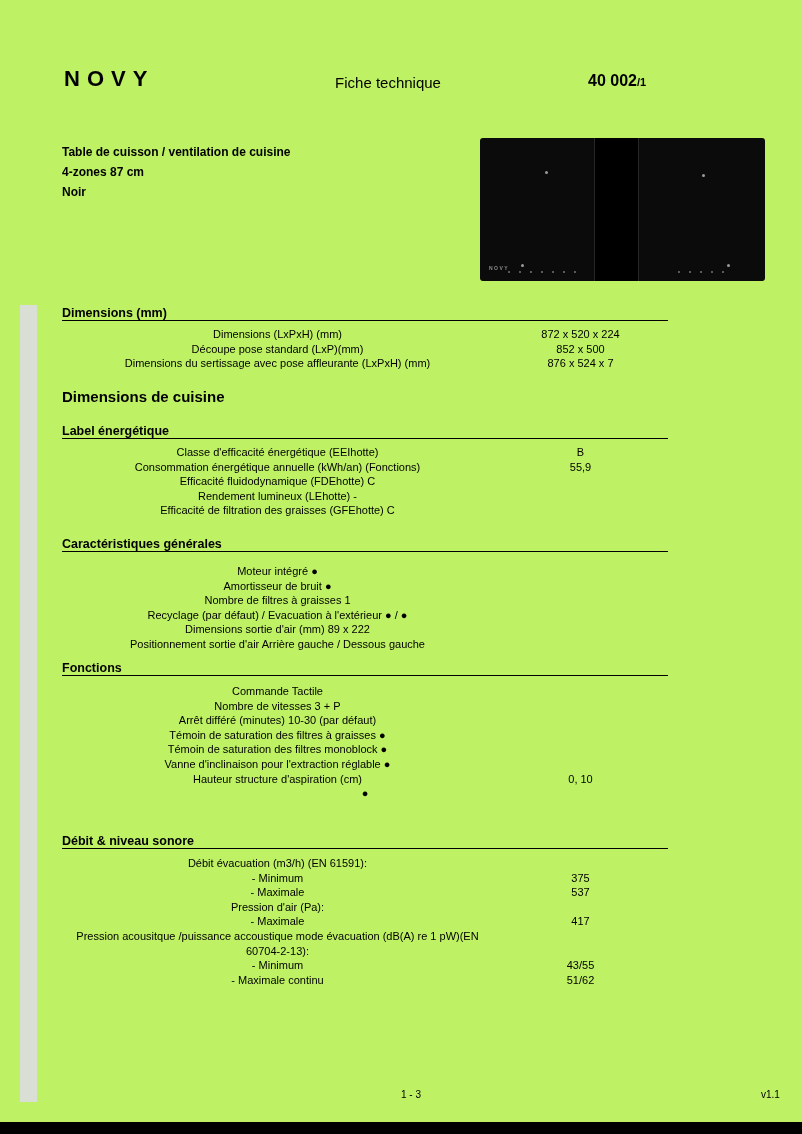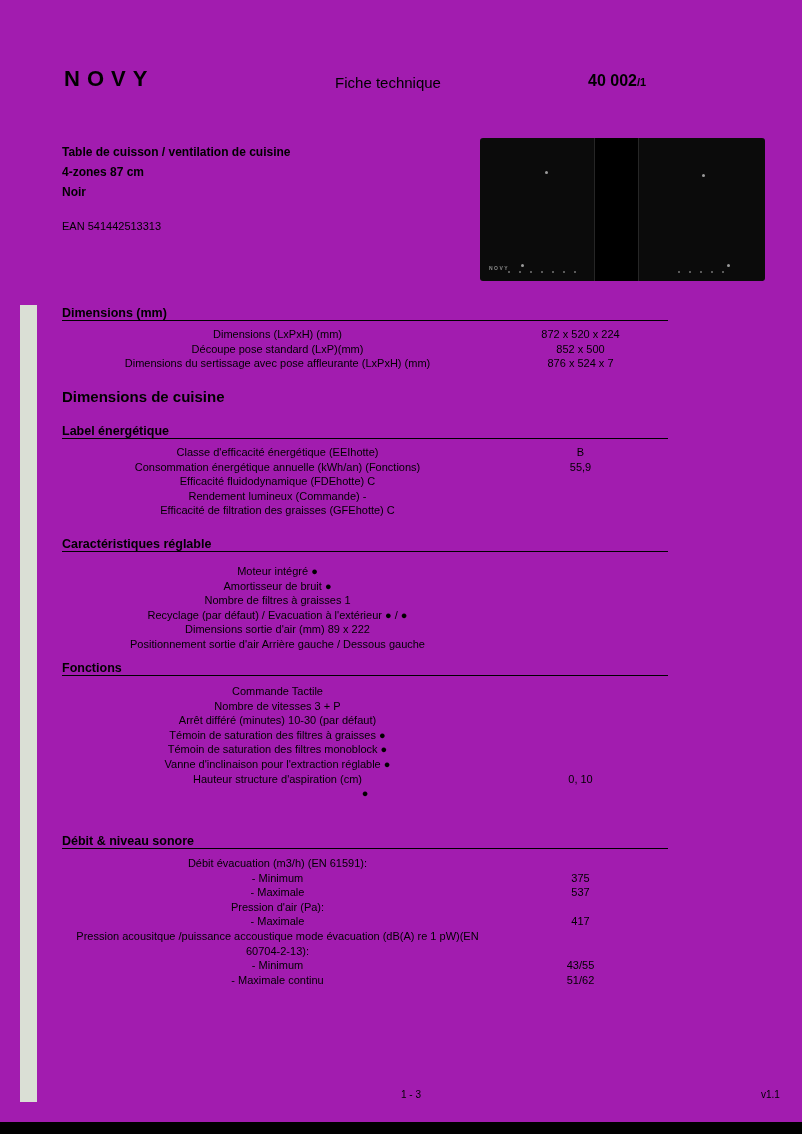--- a/index.html
+++ b/index.html
@@ -1,19 +1,19 @@
 <!DOCTYPE html>
 <html><head>
 <meta charset="utf-8">
 <style>
   html,body{margin:0;padding:0;background:#ffffff;}
   .page{
     position:relative;
     width:802px;height:1134px;
-    background:#a21caf;
+    background:#bef264;
     font-family:"Liberation Sans", sans-serif;
     color:#000;
     overflow:hidden;
   }
   
   .logo{
     position:absolute;left:64px;top:66px;
     font-size:22px;font-weight:bold;letter-spacing:7px;
   }
   .doc-title{
@@ -81,21 +81,20 @@
 <div class="page">
 
   <div class="logo">NOVY</div>
   <div class="doc-title">Fiche technique</div>
   <div class="doc-number"><span>40 002</span><span class="ver">/1</span></div>
 
   <div class="product-info">
     <div class="line">Table de cuisson / ventilation de cuisine</div>
     <div class="line">4-zones 87 cm</div>
     <div class="line">Noir</div>
-    <div class="ean">EAN 541442513313</div>
   </div>
 
   <div class="product-image">
     <div class="hob-strip"></div>
     <div class="dot" style="left:65px;top:33px;"></div>
     <div class="dot" style="left:222px;top:36px;"></div>
     <div class="dot" style="left:41px;top:126px;"></div>
     <div class="dot" style="left:247px;top:126px;"></div>
     <div class="ctrl-strip" style="left:28px;top:133px;width:76px;"></div>
     <div class="ctrl-strip" style="left:198px;top:133px;width:50px;"></div>
@@ -133,32 +132,32 @@
       </div>
       <div class="row">
         <div class="lbl">Consommation énergétique annuelle (kWh/an) (Fonctions)</div>
         <div class="val">55,9</div>
       </div>
       <div class="row">
         <div class="lbl">Efficacité fluidodynamique (FDEhotte) C</div>
         <div class="val"></div>
       </div>
       <div class="row">
-        <div class="lbl">Rendement lumineux (Commande) -</div>
+        <div class="lbl">Rendement lumineux (LEhotte) -</div>
         <div class="val"></div>
       </div>
       <div class="row">
         <div class="lbl">Efficacité de filtration des graisses (GFEhotte) C</div>
         <div class="val"></div>
       </div>
     </div>
   </div>
 
   <div class="section" style="top:537px;">
-    <h2>Caractéristiques réglable</h2>
+    <h2>Caractéristiques générales</h2>
     <div class="rows" style="padding-top:12px;">
       <div class="row">
         <div class="lbl">Moteur intégré ●</div>
         <div class="val"></div>
       </div>
       <div class="row">
         <div class="lbl">Amortisseur de bruit ●</div>
         <div class="val"></div>
       </div>
       <div class="row">

